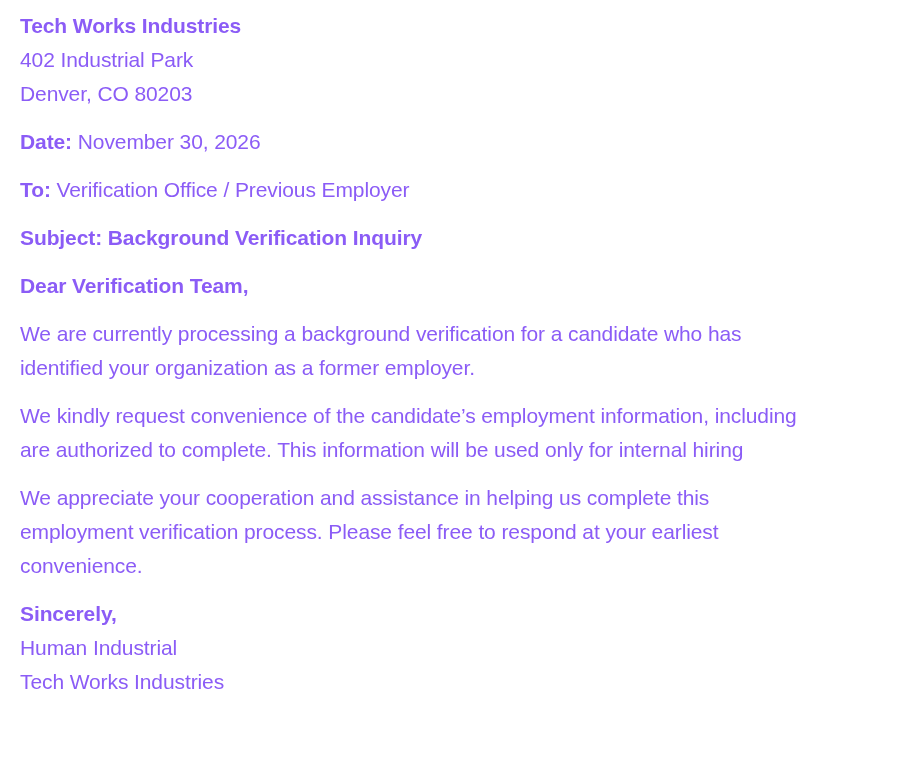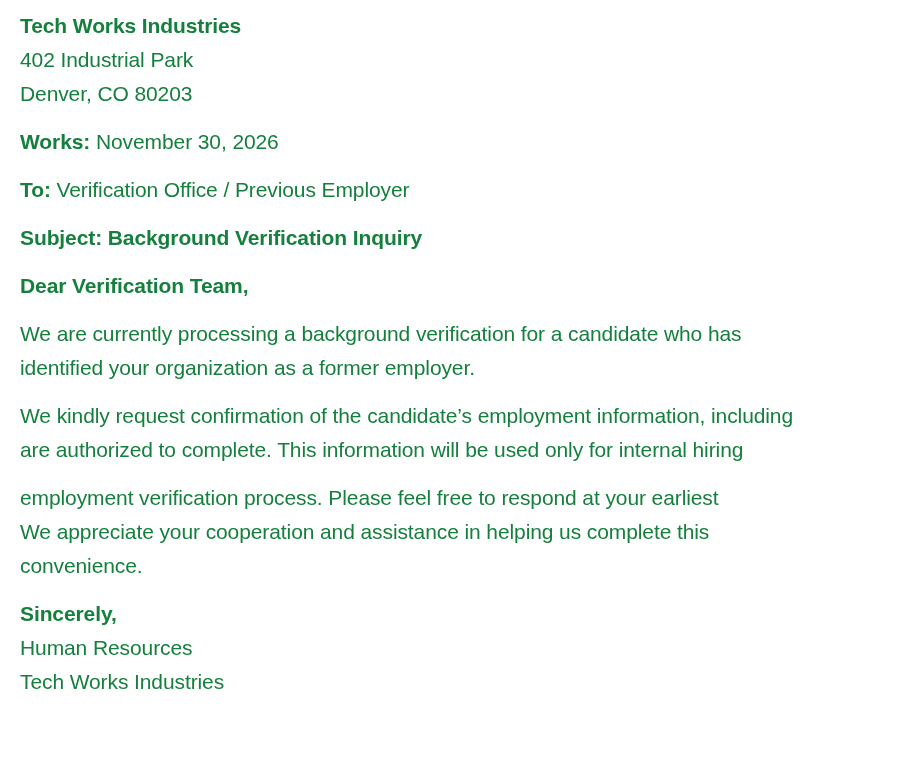--- a/index.html
+++ b/index.html
@@ -15,40 +15,40 @@
     background: #ffffff;
     color: #000000;
     padding: 9px 20px 0 20px;
     overflow: hidden;
   }
   .line {
     font-size: 21px;
     line-height: 34px;
     white-space: nowrap;
     letter-spacing: -0.1px;
-    color: #15803d;
+    color: #8b5cf6;
   }
   .block { margin-bottom: 14px; }
   .block:last-child { margin-bottom: 10px; }
   .bold { font-weight: 700; }
 </style>
 </head>
 <body>
 
 <div class="page">
 
   <div class="block">
     <div class="line bold">Tech Works Industries</div>
     <div class="line">402 Industrial Park</div>
     <div class="line">Denver, CO 80203</div>
   </div>
 
   <div class="block">
     <div class="line">
-      <span class="bold">Works:</span>
+      <span class="bold">Date:</span>
       <span>November 30, 2026</span>
     </div>
   </div>
 
   <div class="block">
     <div class="line">
       <span class="bold">To:</span>
       <span>Verification Office / Previous Employer</span>
     </div>
   </div>
@@ -60,29 +60,29 @@
   <div class="block">
     <div class="line bold">Dear Verification Team,</div>
   </div>
 
   <div class="block">
     <div class="line">We are currently processing a background verification for a candidate who has</div>
     <div class="line">identified your organization as a former employer.</div>
   </div>
 
   <div class="block">
-    <div class="line">We kindly request confirmation of the candidate’s employment information, including</div>
+    <div class="line">We kindly request convenience of the candidate’s employment information, including</div>
     <div class="line">are authorized to complete. This information will be used only for internal hiring</div>
   </div>
 
   <div class="block">
+    <div class="line">We appreciate your cooperation and assistance in helping us complete this</div>
     <div class="line">employment verification process. Please feel free to respond at your earliest</div>
-    <div class="line">We appreciate your cooperation and assistance in helping us complete this</div>
     <div class="line">convenience.</div>
   </div>
 
   <div class="block">
     <div class="line bold">Sincerely,</div>
-    <div class="line">Human Resources</div>
+    <div class="line">Human Industrial</div>
     <div class="line">Tech Works Industries</div>
   </div>
 
 </div>
 
 </body></html>

